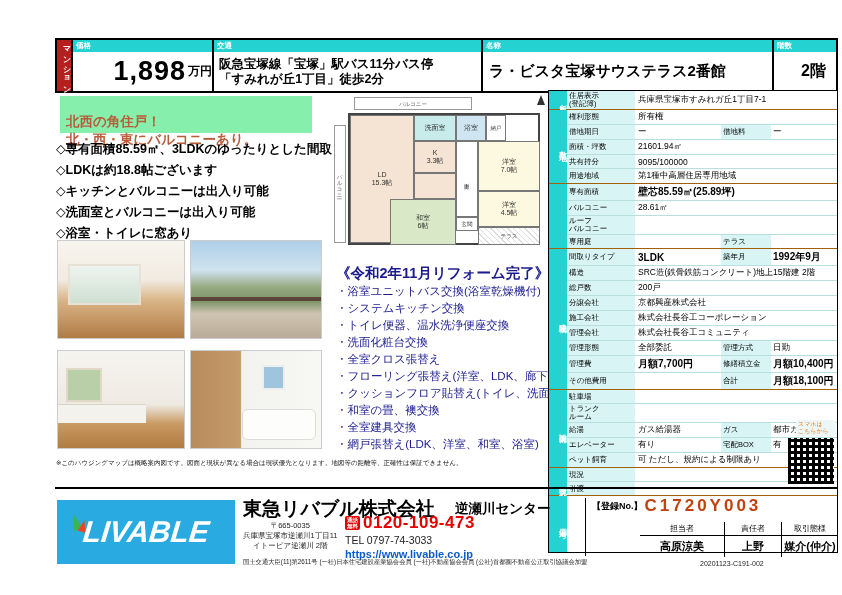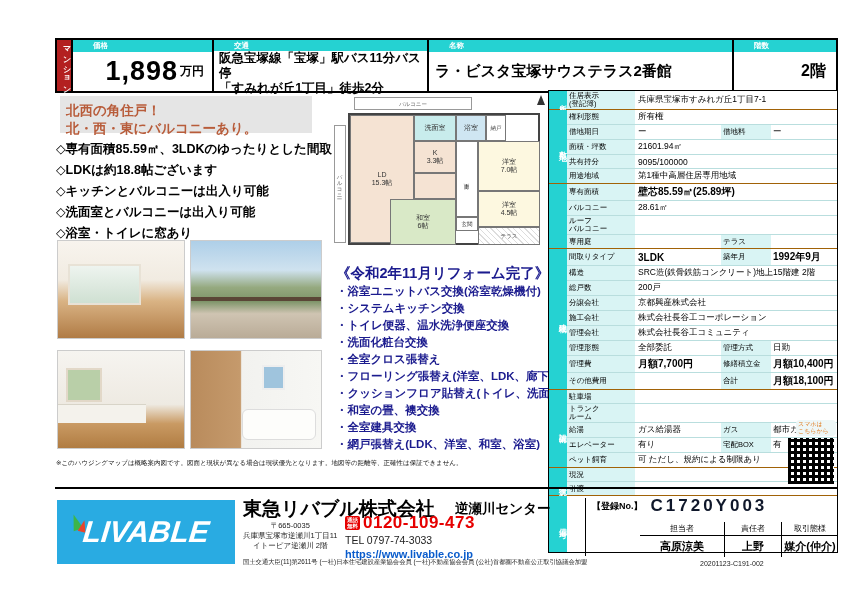--- a/index.html
+++ b/index.html
@@ -7,32 +7,32 @@
         font-family:"Liberation Sans","DejaVu Sans",sans-serif;color:#000;overflow:hidden;}
   .abs{position:absolute;}
   .preline{white-space:pre-line;}
 
   
   .hdr{position:absolute;left:55px;top:38px;width:783px;height:55px;display:flex;border:2px solid #000;box-sizing:border-box;}
   .cat-tab{width:14px;background:#b32020;color:#fff;font-size:8px;font-weight:bold;
            writing-mode:vertical-rl;text-align:center;letter-spacing:1px;}
   .hcell{border-left:2px solid #000;display:flex;flex-direction:column;box-sizing:border-box;}
   .hcell:first-of-type{border-left:none;}
-  .hlabel{background:#25d2d2;color:#fff;font-size:7.5px;font-weight:bold;padding:1px 20px;height:10px;line-height:9px;}
+  .hlabel{background:#25d2d2;color:#fff;font-size:7.5px;font-weight:bold;padding:1px 3px;height:10px;line-height:9px;}
   .hbody{flex:1;display:flex;align-items:center;}
-  .price-body{justify-content:flex-end;padding-right:8px;}
+  .price-body{justify-content:flex-end;}
   .price-num{font-size:27px;font-weight:bold;letter-spacing:1px;}
   .price-unit{font-size:12px;font-weight:bold;margin-left:2px;margin-top:0;}
   .access-body{font-size:12.5px;font-weight:bold;line-height:15px;padding:0 5px;}
   .name-body{font-size:15px;font-weight:bold;padding:0 6px;}
   .floor-body{font-size:16px;font-weight:bold;justify-content:flex-end;padding-right:10px;}
 
   
-  .callout{position:absolute;left:60px;top:96px;width:252px;height:37px;background:#e5e5e5;
-           color:#b85c3a;font-weight:bold;font-size:13.5px;line-height:18px;padding:6px 6px;box-sizing:border-box;}
+  .callout{position:absolute;left:60px;top:96px;width:252px;height:37px;background:#86efac;
+           color:#b85c3a;font-weight:bold;font-size:13.5px;line-height:18px;padding:17px 6px;box-sizing:border-box;}
   .bullets{position:absolute;left:56px;top:139px;width:285px;}
   .bullet{font-size:12.5px;font-weight:bold;line-height:21px;white-space:nowrap;}
 
   .photo{position:absolute;border:1px solid #ccc;box-sizing:border-box;}
   .ph-living{background:linear-gradient(180deg,#f8f4ee 0%,#f1ebe1 40%,#d9b384 62%,#b07b45 100%);}
   .ph-living .win{position:absolute;left:8%;top:24%;width:55%;height:38%;background:linear-gradient(180deg,#eef4ef,#cfe0d2);border:2px solid #e8e2d6;}
   .ph-balcony{background:linear-gradient(180deg,#aecfe8 0%,#cfe2ef 30%,#95a97f 48%,#7d9468 62%,#cfc4b2 75%,#b9ab97 100%);}
   .ph-balcony .rail{position:absolute;left:0;top:58%;width:100%;height:4px;background:#5a4636;}
   .ph-kitchen{background:linear-gradient(180deg,#f6f4f0 0%,#eeeae2 55%,#c99a63 75%,#b07c42 100%);}
   .ph-kitchen .win{position:absolute;left:6%;top:18%;width:26%;height:30%;background:#b9cfa8;border:2px solid #e2d8c8;}
@@ -47,21 +47,21 @@
   .fp{position:absolute;left:332px;top:95px;width:213px;height:167px;}
   .fp .room{position:absolute;border:1px solid #777;box-sizing:border-box;display:flex;align-items:center;justify-content:center;
             font-size:7px;color:#333;text-align:center;line-height:8px;}
   .fp .balc{background:#fff;border:1px solid #999;color:#666;font-size:5.5px;}
   .fp .unit{position:absolute;left:16px;top:18px;width:192px;height:132px;border:2px solid #444;background:#fff;box-sizing:border-box;}
   .north{position:absolute;right:0;top:0;width:0;height:0;border-left:4px solid transparent;border-right:4px solid transparent;border-bottom:10px solid #333;}
 
   
   .reno{position:absolute;left:336px;top:263px;width:212px;color:#1b1b8e;}
   .reno-title{font-size:14.5px;font-weight:bold;line-height:20px;white-space:nowrap;}
-  .reno-item{font-size:11.5px;font-weight:bold;line-height:17px;white-space:nowrap;}
+  .reno-item{font-size:11.5px;font-weight:normal;line-height:17px;white-space:nowrap;}
 
   
   .details{position:absolute;left:548px;top:90px;width:290px;border:1px solid #000;box-sizing:border-box;background:#fff;}
   .dsec{display:flex;border-top:1px solid #a16207;}
   .dsec:first-child{border-top:none;}
   .dsec-label{width:18px;background:#25d2d2;color:#fff;font-size:8px;font-weight:bold;
               writing-mode:vertical-rl;text-align:center;letter-spacing:2px;flex-shrink:0;}
   .dsec-rows{flex:1;display:flex;flex-direction:column;}
   .drow{display:flex;border-top:1px solid #b9dede;min-height:13px;align-items:stretch;}
   .drow:first-child{border-top:none;}
@@ -93,21 +93,21 @@
   .dial-row{display:flex;align-items:center;}
   .dial-badge{background:#e60000;color:#fff;font-size:5.5px;line-height:6px;font-weight:bold;border-radius:2px;padding:1px 2px;margin-right:3px;text-align:center;white-space:pre-line;}
   .dial-num{color:#e60000;font-size:17px;font-weight:bold;letter-spacing:0.5px;}
   .tel{font-size:10.5px;color:#222;margin-top:1px;}
   .url{font-size:11px;font-weight:bold;color:#0a5ccc;margin-top:2px;}
   .license{position:absolute;left:243px;top:558px;width:470px;font-size:6.3px;color:#222;white-space:nowrap;}
 
   .vdiv{position:absolute;left:585px;top:498px;width:1px;height:58px;background:#000;}
   .regno{position:absolute;left:592px;top:496px;display:flex;align-items:center;}
   .regno-label{font-size:9px;font-weight:bold;}
-  .regno-val{font-size:17px;font-weight:bold;color:#0f172a;letter-spacing:3px;margin-left:8px;}
+  .regno-val{font-size:17px;font-weight:bold;color:#c2410c;letter-spacing:3px;margin-left:2px;}
   .staff{position:absolute;left:640px;top:522px;width:198px;display:flex;}
   .staff-col{border-left:1px solid #000;flex:1;text-align:center;}
   .staff-col:first-child{border-left:none;flex:1.5;}
   .staff-h{font-size:8px;border-bottom:1px solid #000;padding:1px 0;}
   .staff-v{font-size:11px;font-weight:bold;padding:3px 0;}
   .code{position:absolute;left:700px;top:560px;font-size:7px;color:#222;}
 </style>
 </head>
 <body>
 
@@ -115,30 +115,30 @@
 
   <div class="hdr">
     <div class="cat-tab">マンション</div>
     <div class="hcell" style="width:141px;">
       <div class="hlabel">価格</div>
       <div class="hbody price-body">
         <span class="price-num">1,898</span>
         <span class="price-unit">万円</span>
       </div>
     </div>
-    <div class="hcell" style="width:215px;">
+    <div class="hcell" style="width:269px;">
       <div class="hlabel">交通</div>
       <div class="hbody access-body preline">阪急宝塚線「宝塚」駅バス11分バス停
 「すみれが丘1丁目」徒歩2分</div>
     </div>
     <div class="hcell" style="flex:1;">
       <div class="hlabel">名称</div>
       <div class="hbody name-body">ラ・ビスタ宝塚サウステラス2番館</div>
     </div>
-    <div class="hcell" style="width:104px;">
+    <div class="hcell" style="width:64px;">
       <div class="hlabel">階数</div>
       <div class="hbody floor-body">2階</div>
     </div>
   </div>
 
   <div class="callout">
     <div>北西の角住戸！</div>
     <div>北・西・東にバルコニーあり。</div>
   </div>
   <div class="bullets" id="bullets">

